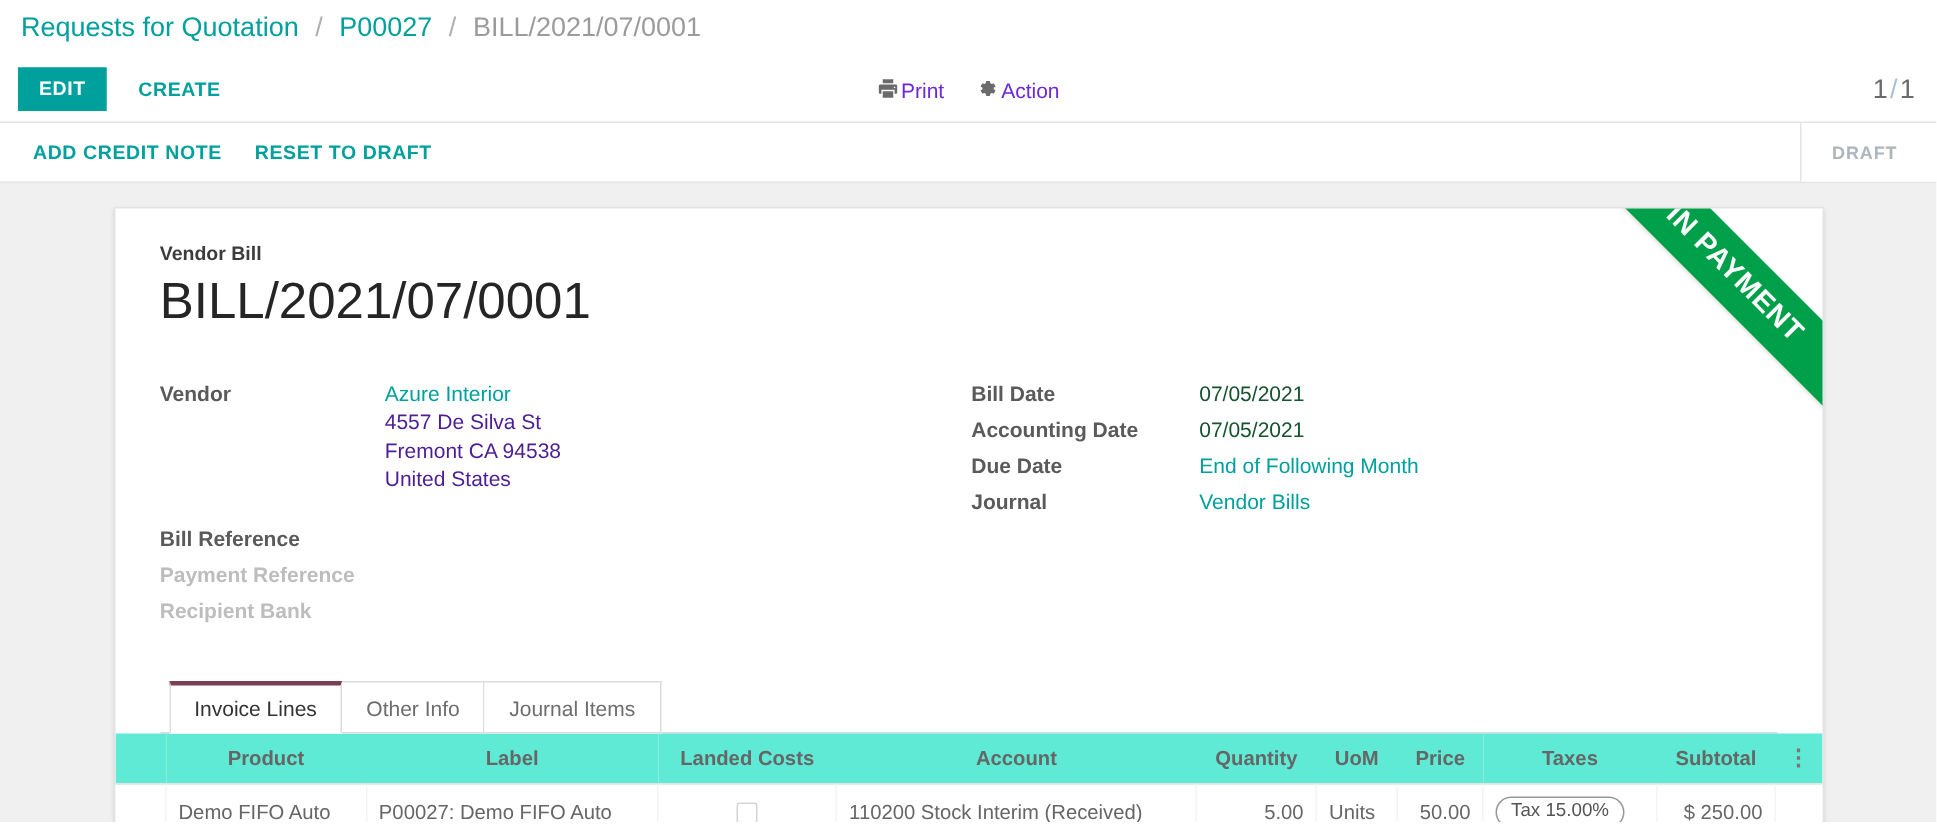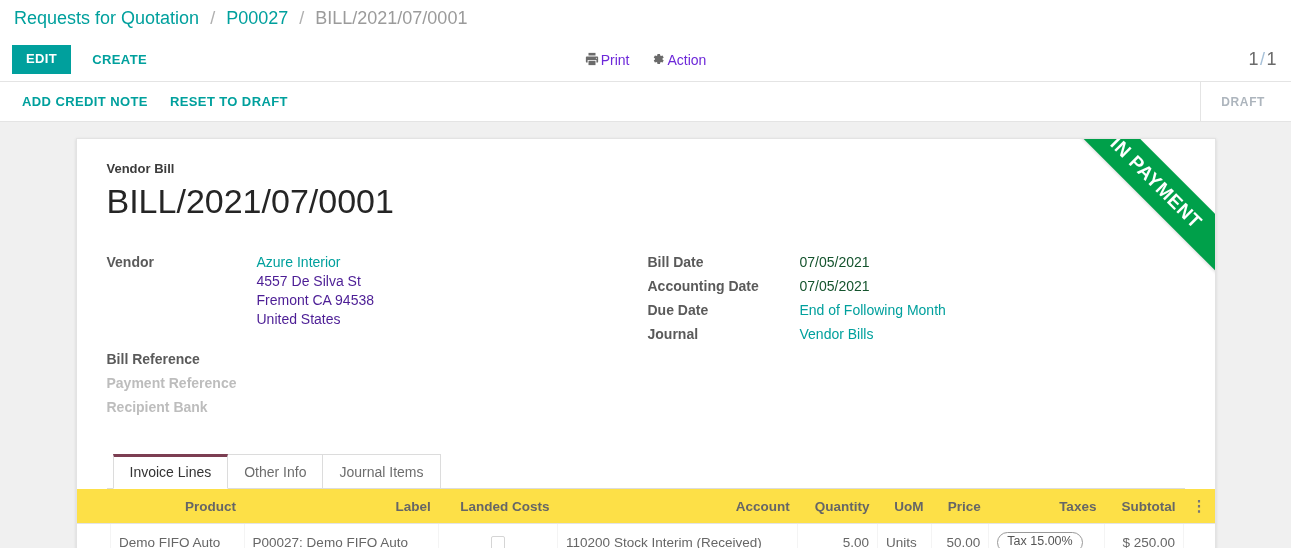--- a/index.html
+++ b/index.html
@@ -274,22 +274,22 @@
     width: 100%;
     border-collapse: collapse;
     font-size: 13.5px;
   }
   table.lines thead th {
     font-weight: bold;
     color: #666;
     padding: 9px 8px;
     border-bottom: 1px solid #e4e4e4;
     white-space: nowrap;
-    text-align: right;
-    background: #fde047;
+    text-align: center;
+    background: #5eead4;
   }
   table.lines tbody td {
     padding: 8px 8px;
     color: #666;
     border-bottom: 1px solid #efefef;
     border-right: 1px solid #f4f4f4;
     white-space: nowrap;
     background: #fff;
   }
   table.lines tbody td:last-child { border-right: none; }

